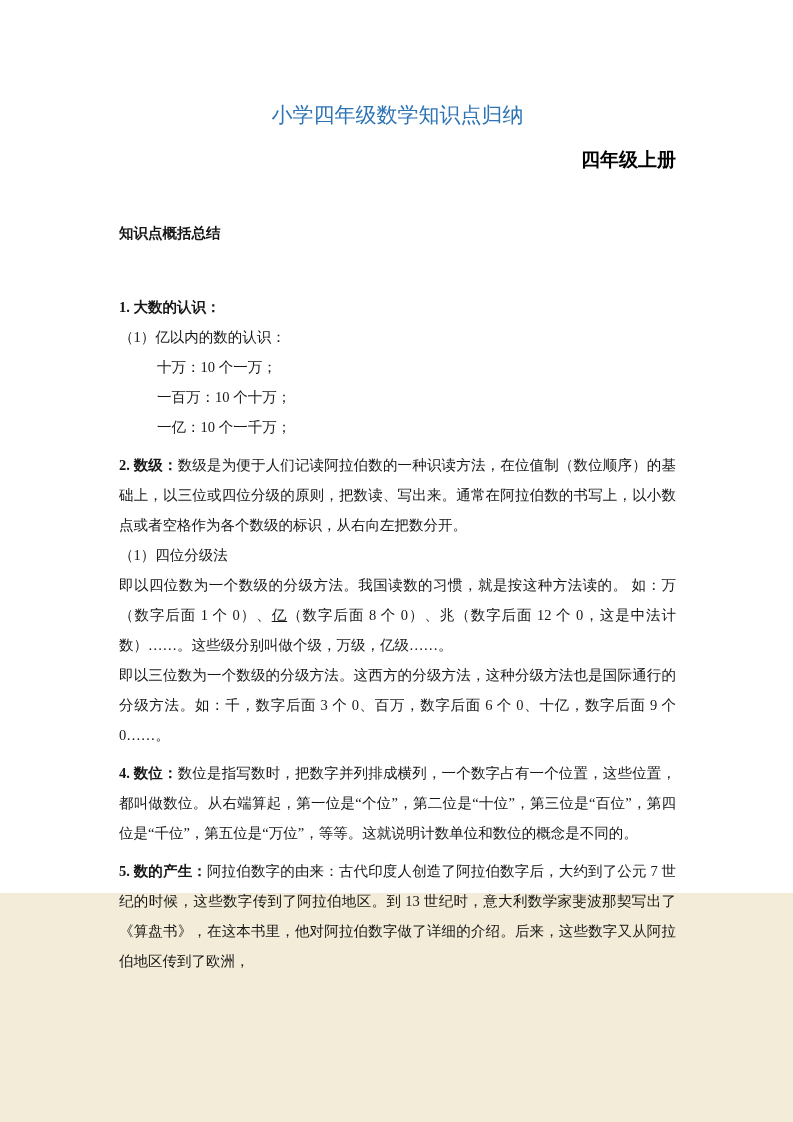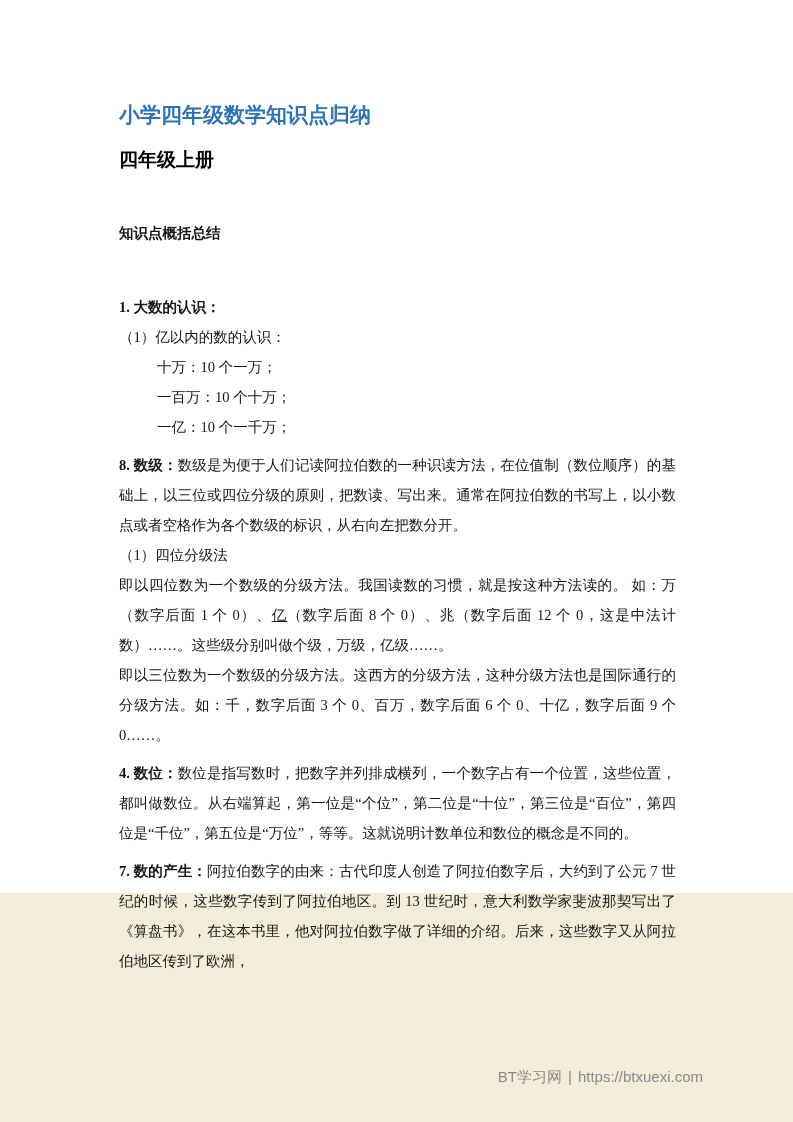--- a/index.html
+++ b/index.html
@@ -31,29 +31,30 @@
     background:var(--highlight-beige);
     z-index:0;
   }
   .content{
     position:relative;
     z-index:1;
     padding:100px 117px 0 119px;
   }
   .title{
     font-size:21px;
-    font-weight:bold;
+    font-weight:normal;
     color:var(--title-blue);
+    text-align:center;
     line-height:1.45;
   }
   .subtitle{
     font-size:19px;
     font-weight:bold;
     color:#000000;
-    text-align:left;
+    text-align:right;
     line-height:1.45;
     margin-top:16px;
     margin-bottom:18px;
   }
   p{
     font-size:14.5px;
     line-height:30px;
     text-align:justify;
     text-justify:inter-ideograph;
   }
@@ -86,29 +87,26 @@
     <h2 class="subtitle">四年级上册</h2>
 
     <p class="bold">知识点概括总结</p>
 
     <p class="bold">1. 大数的认识：</p>
     <p>（1）亿以内的数的认识：</p>
     <p class="indent">十万：10 个一万；</p>
     <p class="indent">一百万：10 个十万；</p>
     <p class="indent">一亿：10 个一千万；</p>
 
-    <p class="gap"><span class="bold">8. 数级：</span><span>数级是为便于人们记读阿拉伯数的一种识读方法，在位值制（数位顺序）的基础上，以三位或四位分级的原则，把数读、写出来。通常在阿拉伯数的书写上，以小数点或者空格作为各个数级的标识，从右向左把数分开。</span></p>
+    <p class="gap"><span class="bold">2. 数级：</span><span>数级是为便于人们记读阿拉伯数的一种识读方法，在位值制（数位顺序）的基础上，以三位或四位分级的原则，把数读、写出来。通常在阿拉伯数的书写上，以小数点或者空格作为各个数级的标识，从右向左把数分开。</span></p>
 
     <p>（1）四位分级法</p>
     <p><span>即以四位数为一个数级的分级方法。我国读数的习惯，就是按这种方法读的。  如：万（数字后面 1 个 0）、</span><span class="underline">亿</span><span>（数字后面 8 个 0）、兆（数字后面 12 个 0，这是中法计数）……。这些级分别叫做个级，万级，亿级……。</span></p>
     <p>即以三位数为一个数级的分级方法。这西方的分级方法，这种分级方法也是国际通行的分级方法。如：千，数字后面 3 个 0、百万，数字后面 6 个 0、十亿，数字后面 9 个 0……。</p>
 
     <p class="gap"><span class="bold">4. 数位：</span><span>数位是指写数时，把数字并列排成横列，一个数字占有一个位置，这些位置，都叫做数位。从右端算起，第一位是“个位”，第二位是“十位”，第三位是“百位”，第四位是“千位”，第五位是“万位”，等等。这就说明计数单位和数位的概念是不同的。</span></p>
 
-    <p class="gap"><span class="bold">7. 数的产生：</span><span>阿拉伯数字的由来：古代印度人创造了阿拉伯数字后，大约到了公元 7 世纪的时候，这些数字传到了阿拉伯地区。到 13 世纪时，意大利数学家斐波那契写出了《算盘书》，在这本书里，他对阿拉伯数字做了详细的介绍。后来，这些数字又从阿拉伯地区传到了欧洲，</span></p>
+    <p class="gap"><span class="bold">5. 数的产生：</span><span>阿拉伯数字的由来：古代印度人创造了阿拉伯数字后，大约到了公元 7 世纪的时候，这些数字传到了阿拉伯地区。到 13 世纪时，意大利数学家斐波那契写出了《算盘书》，在这本书里，他对阿拉伯数字做了详细的介绍。后来，这些数字又从阿拉伯地区传到了欧洲，</span></p>
 
   </div>
 
-  <div class="footer">
-    <span>BT学习网</span><span class="sep">|</span><a href="#">https://btxuexi.com</a>
-  </div>
 
 </div>
 
 </body></html>

